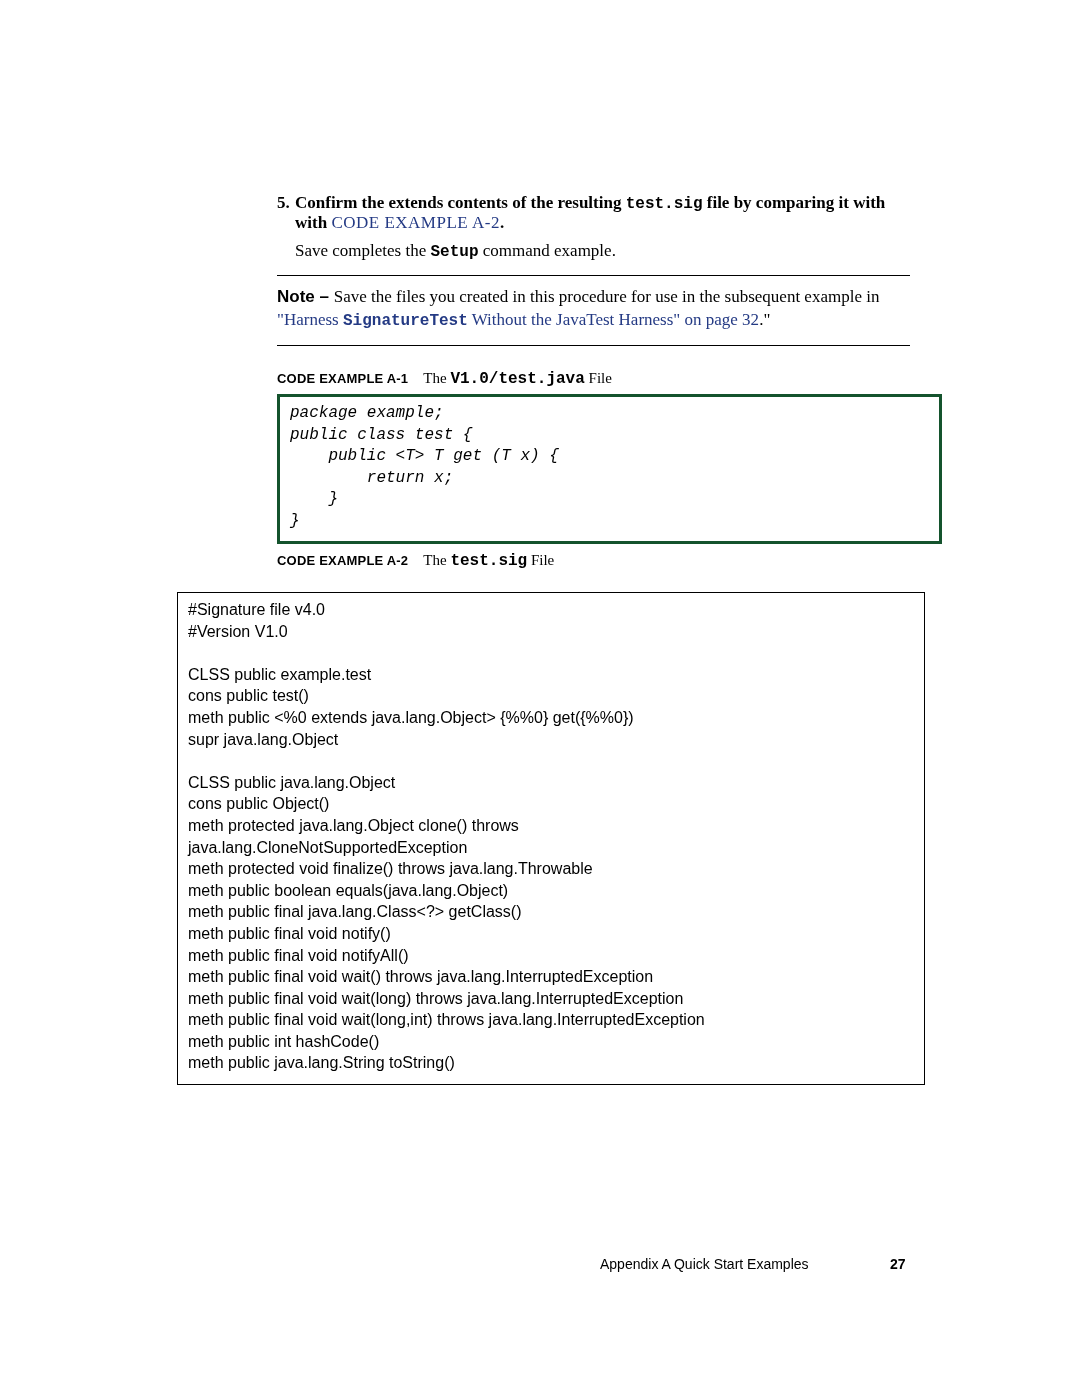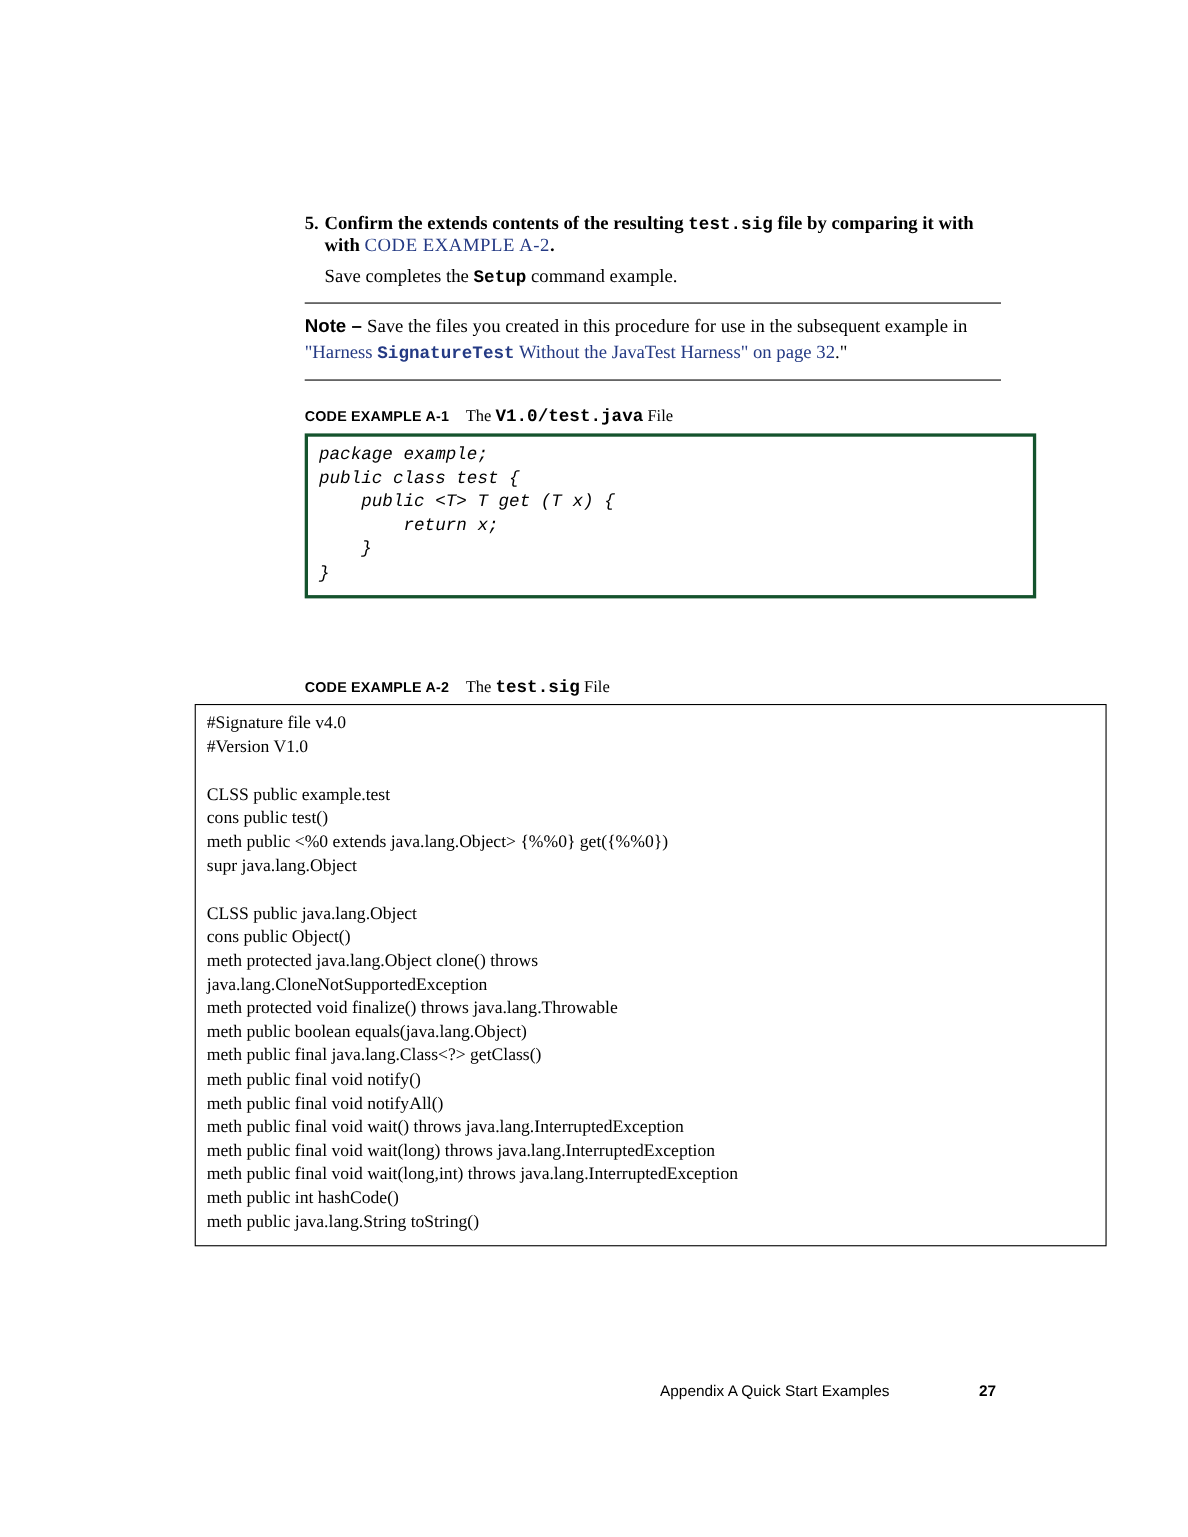--- a/index.html
+++ b/index.html
@@ -90,31 +90,31 @@
     padding: 6px 10px 8px 10px;
     font-family: "Courier New", Courier, monospace;
     font-size: 16px;
     white-space: pre;
     line-height: 1.35;
     font-style: italic;
   }
   .ex2 {
     position: absolute;
     left: 177px;
-    top: 616px;
-    width: 829px;
+    top: 552px;
+    width: 748px;
   }
   .ex2 .example-header {
     margin-left: 100px;
   }
   .codebox2 {
     border: 1px solid #000;
-    margin-top: 6px;
+    margin-top: 22px;
     padding: 6px 10px 10px 10px;
-    font-family: Liberation Serif, serif;
+    font-family: Liberation Sans, sans-serif;
     font-size: 16px;
     white-space: pre;
     line-height: 1.35;
   }
 
   .footer {
     position: absolute;
     top: 1256px;
     font-family: Arial, Helvetica, sans-serif;
     font-size: 14px;

